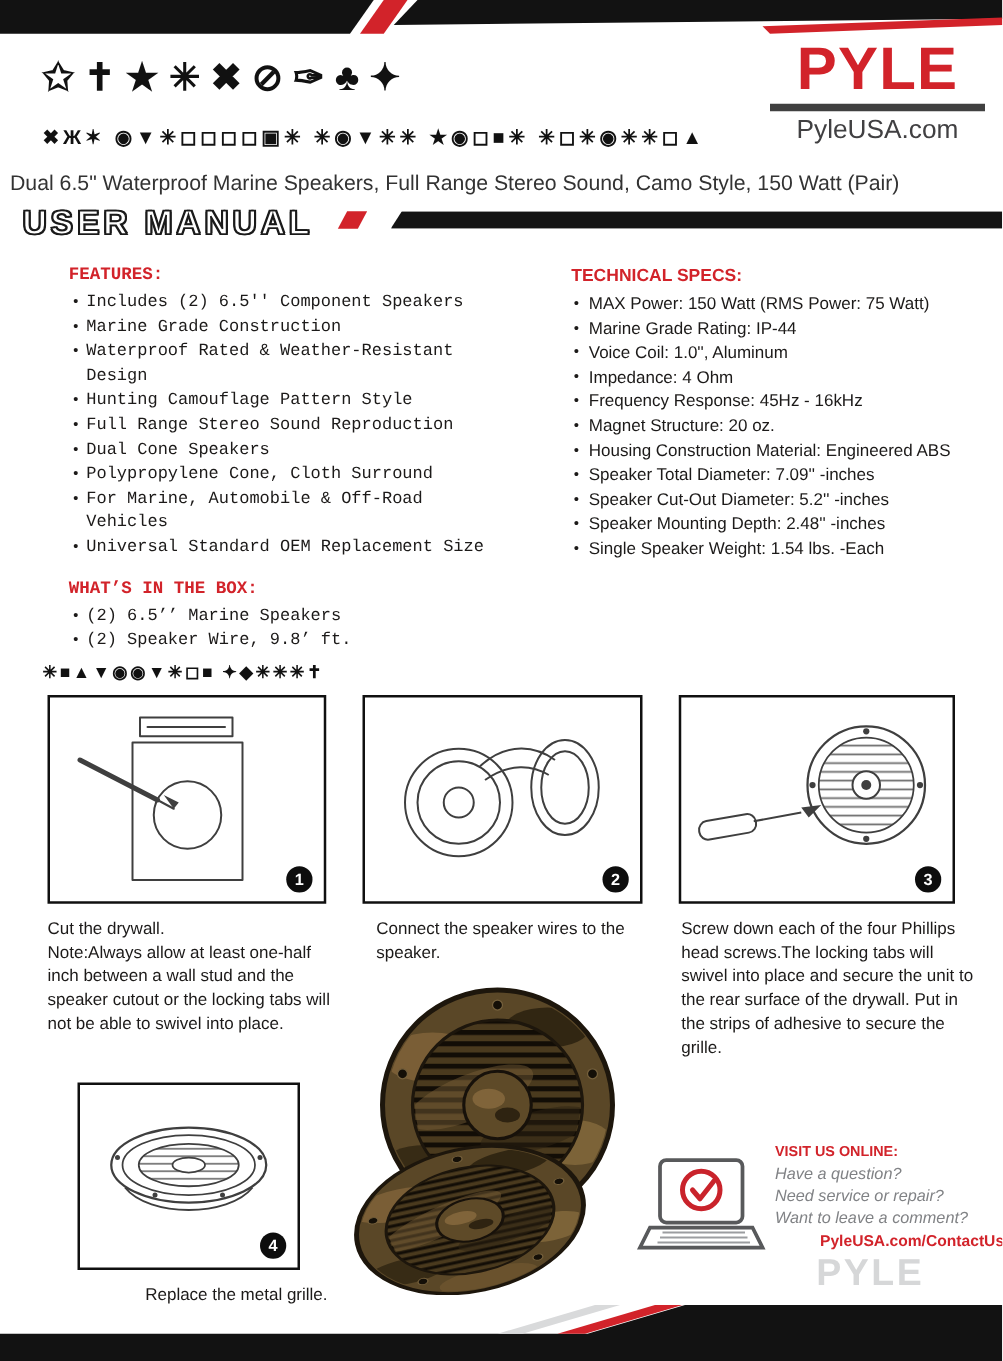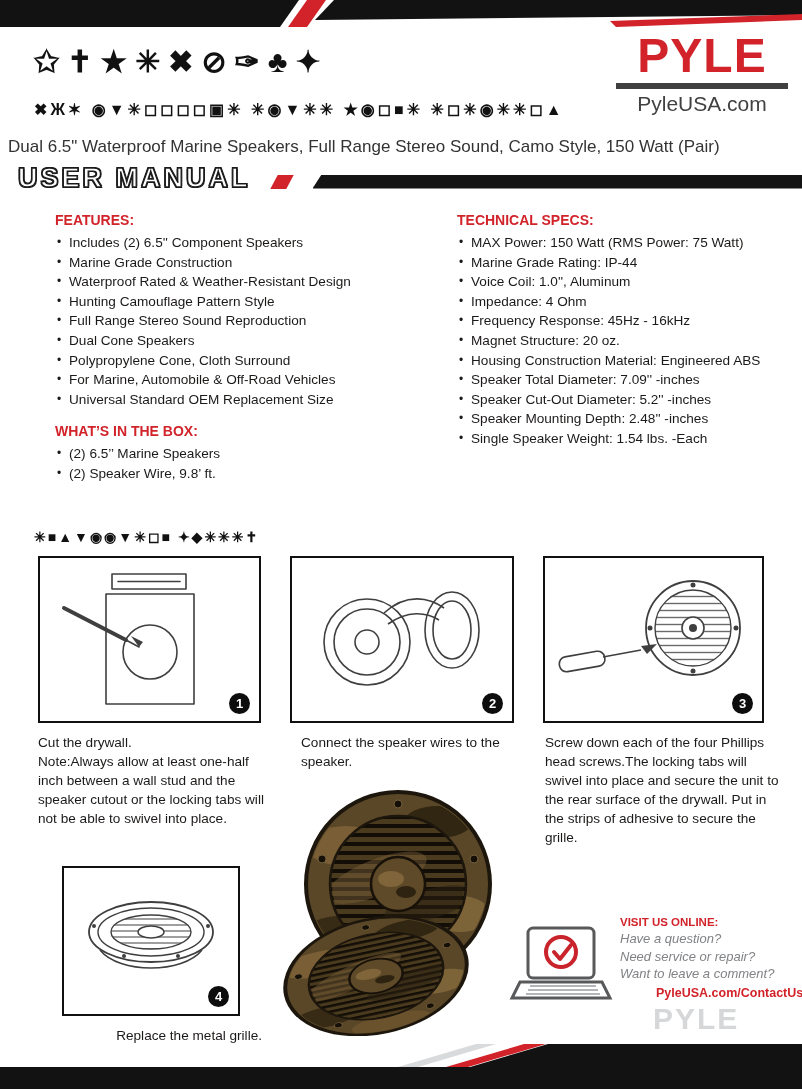--- a/index.html
+++ b/index.html
@@ -14,28 +14,28 @@
   .brand-logo { font-size:48px; font-weight:800; color:var(--accent,#d2232a); line-height:1; letter-spacing:1px; }
   .brand-site { margin-top:3px; padding-top:3px; border-top:6px solid #404040; font-size:21px; color:#414042; }
 
   .deco { font-weight:bold; color:#111; }
   .deco1 { position:absolute; left:34px; top:44px; font-size:30px; letter-spacing:8px; }
   .deco2 { position:absolute; left:34px; top:100px; font-size:16px; letter-spacing:3px; }
   .install { position:absolute; left:34px; top:529px; font-size:14px; letter-spacing:2px; }
 
   .title { position:absolute; left:8px; top:137px; width:792px; font-size:17px; color:#333; }
 
-  .manual-row { position:absolute; left:18px; top:163px; right:0; display:flex; align-items:center; gap:23px; }
+  .manual-row { position:absolute; left:18px; top:163px; right:0; display:flex; gap:23px; }
   .manual-text { font-size:27px; font-weight:bold; letter-spacing:3px; color:#fff;
     -webkit-text-stroke:1.3px #1a1a1a;
     text-shadow:-1px -1px 0 #1a1a1a,1px -1px 0 #1a1a1a,-1px 1px 0 #1a1a1a,1px 1px 0 #1a1a1a; }
   .bar-red { width:16px; height:14px; background:var(--accent,#d2232a); transform:skewX(-28deg); flex:none; margin-top:6px; }
   .bar-black { flex:1; height:14px; background:#141414; clip-path:polygon(9px 0,100% 0,100% 100%,0 100%); margin-top:6px; }
 
-  .col-left  { position:absolute; left:55px; top:212px; width:345px; }
+  .col-left  { position:absolute; left:55px; top:212px; width:345px;font-family:Liberation Mono, monospace; }
   .col-right { position:absolute; left:410px; top:212px; width:385px;margin-left:47px; }
   .sec-heading { color:var(--accent,#d2232a); font-weight:bold; font-size:14px; margin-bottom:5px; }
   .gap { margin-top:14px; }
   .bullets { list-style:none; }
   .bullets li { position:relative; font-size:13.6px; line-height:19.6px; padding-left:14px; color:#1c1a19; }
   .bullets li::before { content:"•"; position:absolute; left:2px; font-size:12px; }
 
   .fig { position:absolute; border:2px solid #101010; background:#fff; }
   .fig svg { display:block; }
   .fig1 { left:38px;  top:556px; width:223px; height:167px; }

